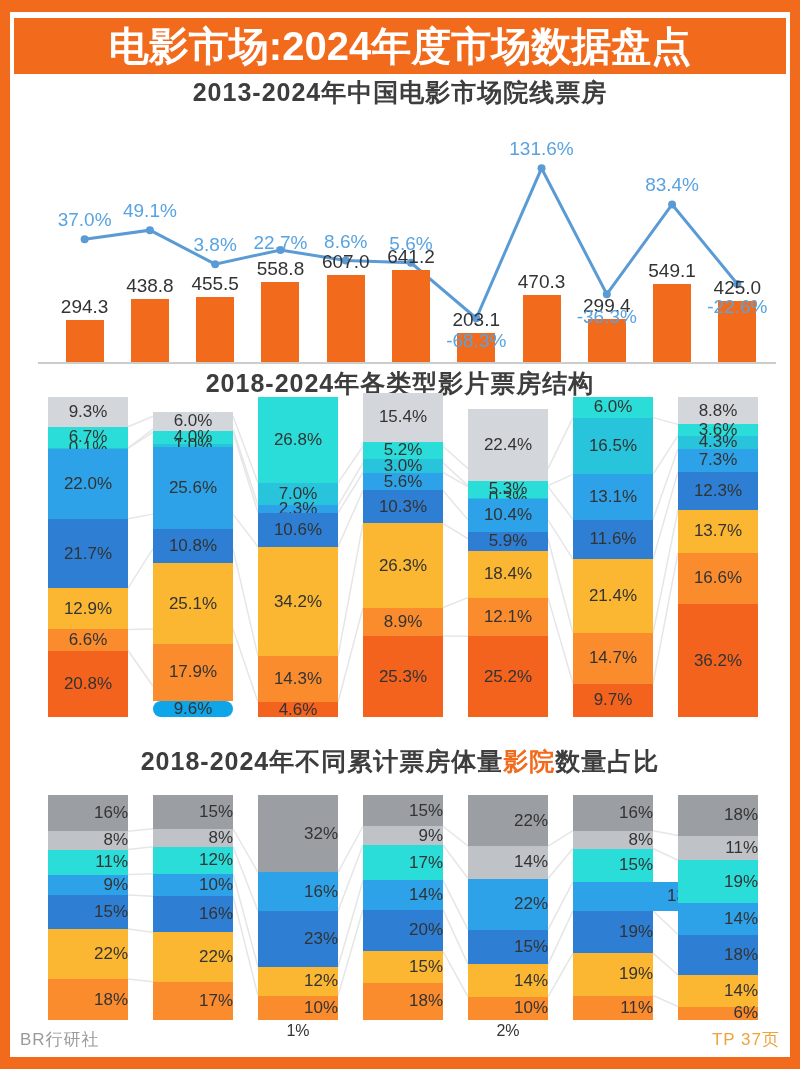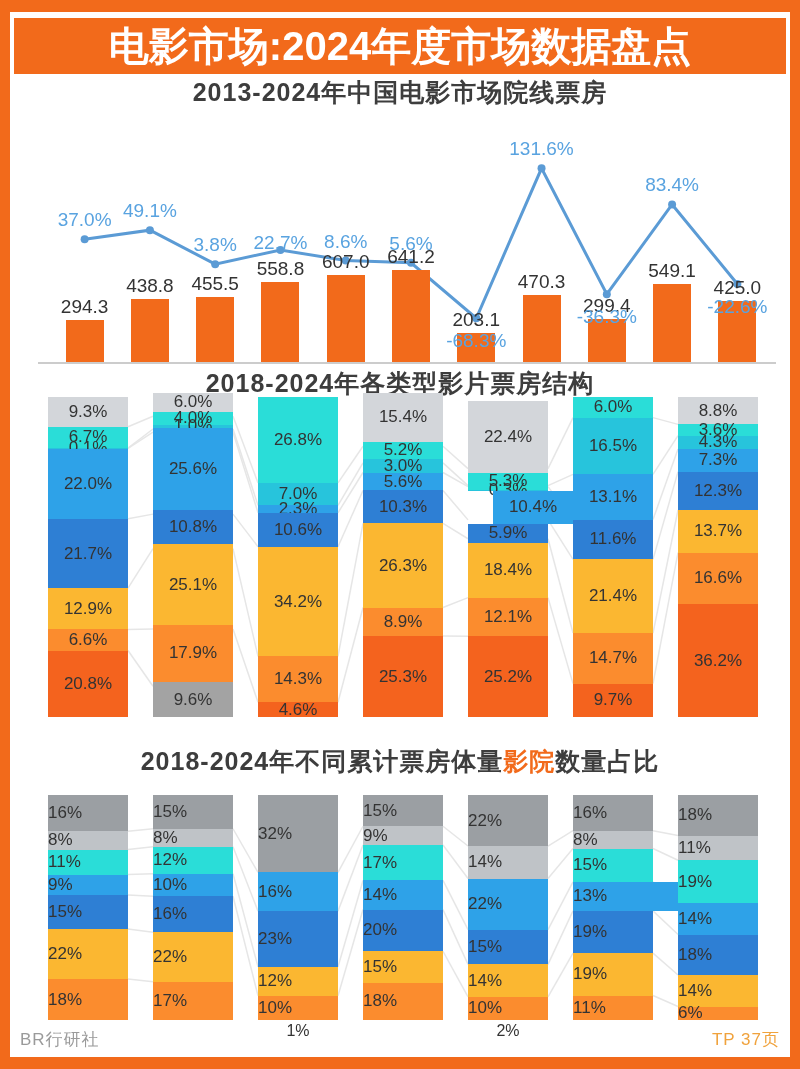--- a/index.html
+++ b/index.html
@@ -53,21 +53,21 @@
     position:absolute;left:0;right:0;top:50%;transform:translateY(-50%);
     text-align:center;font-size:17px;color:#333333;white-space:nowrap;
   }
 
   
   #chart3{position:absolute;left:14px;top:780px;width:772px;height:258px;}
   .stack3{position:absolute;bottom:18px;width:78px;}
   .seg3{position:relative;width:100%;}
   .seg3 span{
     position:absolute;left:0;right:0;top:50%;transform:translateY(-50%);
-    text-align:left;font-size:17px;color:#333333;white-space:nowrap;
+    text-align:right;font-size:17px;color:#333333;white-space:nowrap;
   }
   .under3{position:absolute;font-size:16px;color:#333;white-space:nowrap;}
 
   
   .footer-left{position:absolute;left:20px;bottom:18px;font-size:17px;color:#9a9a9a;letter-spacing:1px;}
   .footer-right{position:absolute;right:20px;bottom:18px;font-size:17px;color:#F0A23C;letter-spacing:1px;}
 
   svg.lineoverlay{position:absolute;left:0;top:0;pointer-events:none;}
 </style>
 </head>
@@ -221,21 +221,21 @@
         </div>
         <div class="seg" style="height: 34.56px; background: rgb(46, 127, 212);">
           <span>10.8%</span>
         </div>
         <div class="seg" style="height: 80.32px; background: rgb(251, 183, 49);">
           <span>25.1%</span>
         </div>
         <div class="seg" style="height: 57.28px; background: rgb(251, 140, 46);">
           <span>17.9%</span>
         </div>
-        <div class="seg" style="height: 35px; background: #a3a3a3;">
+        <div class="seg" style="height: 16px; background: #0ea5e9; border-radius: 15px;">
           <span>9.6%</span>
         </div>
       </div>
       <div class="stack" style="left: 244px; width: 80px; bottom: 0px;">
         <div class="seg" style="height: 85.9319px; background: rgb(42, 221, 216);">
           <span>26.8%</span>
         </div>
         <div class="seg" style="height: 22.4449px; background: rgb(39, 196, 220);">
           <span>7.0%</span>
         </div>
@@ -284,27 +284,27 @@
       <div class="stack" style="left: 454px; width: 80px; bottom: 0px;">
         <div class="seg" style="height: 71.68px; background: rgb(211, 214, 218);">
           <span>22.4%</span>
         </div>
         <div class="seg" style="height: 16.96px; background: rgb(42, 221, 216);">
           <span>5.3%</span>
         </div>
         <div class="seg" style="height: 0.96px; background: rgb(39, 196, 220);">
           <span>0.3%</span>
         </div>
-        <div class="seg" style="height: 33.28px; background: rgb(46, 162, 232); margin-left: 25px;">
+        <div class="seg" style="height: 33.28px; background: rgb(46, 162, 232);">
           <span>10.4%</span>
         </div>
         <div class="seg" style="height: 18.88px; background: rgb(46, 127, 212);">
           <span>5.9%</span>
         </div>
-        <div class="seg" style="height: 55px; background: rgb(251, 183, 49);">
+        <div class="seg" style="height: 47px; background: rgb(251, 183, 49);">
           <span>18.4%</span>
         </div>
         <div class="seg" style="height: 38.72px; background: rgb(251, 140, 46);">
           <span>12.1%</span>
         </div>
         <div class="seg" style="height: 80.64px; background: rgb(244, 99, 30);">
           <span>25.2%</span>
         </div>
       </div>
       <div class="stack" style="left: 559px; width: 80px; bottom: 0px;">

